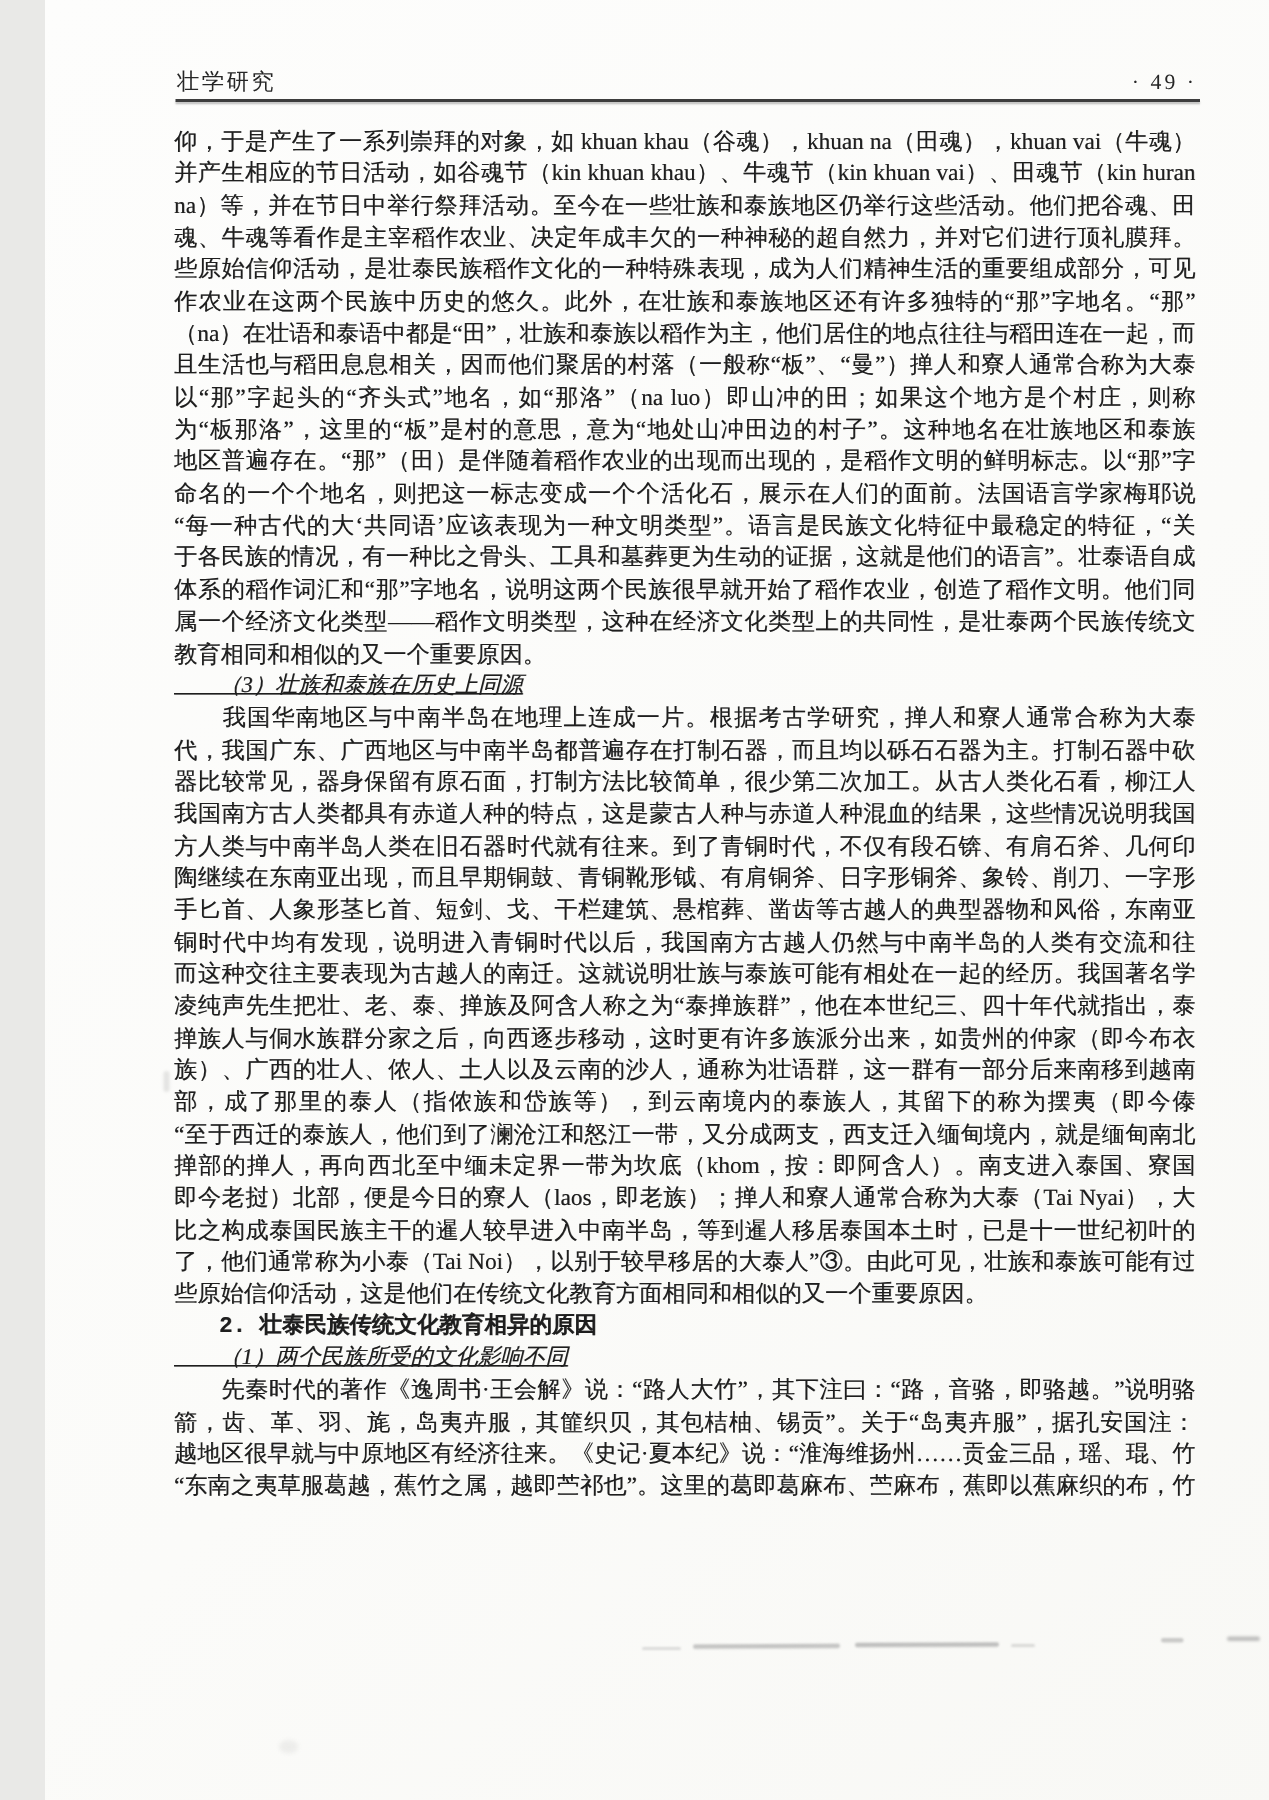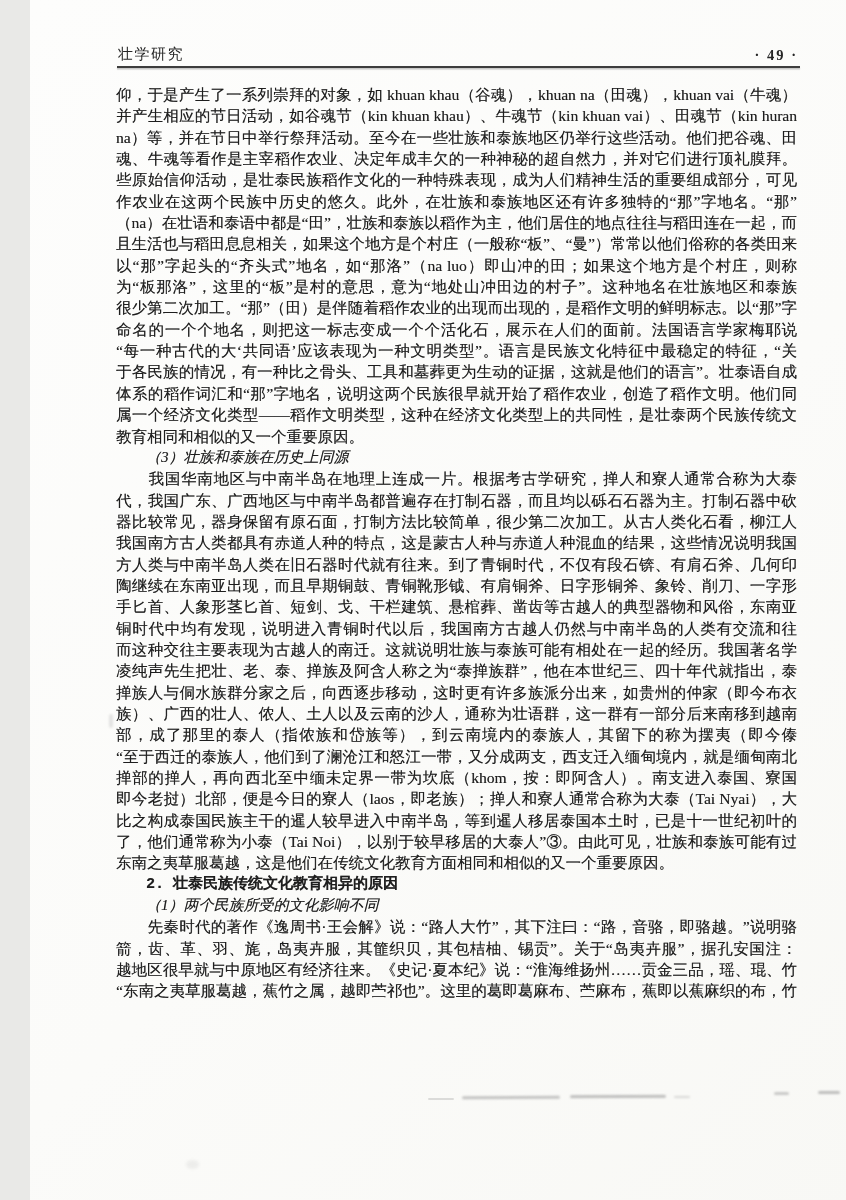--- a/index.html
+++ b/index.html
@@ -17,21 +17,21 @@
     margin-left:30px;
   }
   .header{
     position:absolute;
     left:88px;top:38px;width:680px;height:26px;
     display:flex;justify-content:space-between;align-items:flex-end;
     font-size:15px;
     letter-spacing:1.5px;
     color:#262626;
   }
-  .page-num{letter-spacing:2px;font-size:14.5px;font-weight:bold;}
+  .page-num{letter-spacing:2px;font-size:14.5px;}
   .rule{
     position:absolute;
     left:87px;top:66px;width:683px;height:2.4px;
     background:#3d3d3d;
     box-shadow:0 1.5px 1px rgba(90,90,90,.35);
   }
   .body-text{
     position:absolute;
     left:86px;top:84px;width:681px;
     font-size:15.5px;
@@ -48,20 +48,21 @@
     overflow:hidden;
   }
   .line.plain{
     text-align:right;
     text-align-last:left;
   }
   .line.kai{
     text-align:left;text-align-last:left;
     font-style:italic;
     font-size:15px;
+    text-decoration:underline;
   }
   .line.bold{
     text-align:left;text-align-last:left;
     font-weight:700;
     font-family:Liberation Mono, monospace;
     font-size:15px;
   }
   
   .artifact{position:absolute;background:#8f8f8f;border-radius:2px;}
   .a1{left:398px;top:1098px;width:26px;height:2px;opacity:.28;filter:blur(.7px);}
@@ -86,24 +87,24 @@
   <div class="rule"></div>
 
   <div class="body-text">
       <div class="line">仰，于是产生了一系列崇拜的对象，如 khuan khau（谷魂），khuan na（田魂），khuan vai（牛魂）等，</div>
       <div class="line">并产生相应的节日活动，如谷魂节（kin khuan khau）、牛魂节（kin khuan vai）、田魂节（kin huran</div>
       <div class="line">na）等，并在节日中举行祭拜活动。至今在一些壮族和泰族地区仍举行这些活动。他们把谷魂、田</div>
       <div class="line">魂、牛魂等看作是主宰稻作农业、决定年成丰欠的一种神秘的超自然力，并对它们进行顶礼膜拜。这</div>
       <div class="line">些原始信仰活动，是壮泰民族稻作文化的一种特殊表现，成为人们精神生活的重要组成部分，可见稻</div>
       <div class="line">作农业在这两个民族中历史的悠久。此外，在壮族和泰族地区还有许多独特的“那”字地名。“那”</div>
       <div class="line">（na）在壮语和泰语中都是“田”，壮族和泰族以稻作为主，他们居住的地点往往与稻田连在一起，而</div>
-      <div class="line">且生活也与稻田息息相关，如果这个地方是个村庄（一般称“板”、“曼”）常常以他们俗称的各类田来</div>
+      <div class="line">且生活也与稻田息息相关，因而他们聚居的村落（一般称“板”、“曼”）掸人和寮人通常合称为大泰</div>
       <div class="line">以“那”字起头的“齐头式”地名，如“那洛”（na luo）即山冲的田；如果这个地方是个村庄，则称</div>
       <div class="line">为“板那洛”，这里的“板”是村的意思，意为“地处山冲田边的村子”。这种地名在壮族地区和泰族</div>
-      <div class="line">很少第二次加工。“那”（田）是伴随着稻作农业的出现而出现的，是稻作文明的鲜明标志。以“那”字</div>
+      <div class="line">地区普遍存在。“那”（田）是伴随着稻作农业的出现而出现的，是稻作文明的鲜明标志。以“那”字</div>
       <div class="line">命名的一个个地名，则把这一标志变成一个个活化石，展示在人们的面前。法国语言学家梅耶说过：</div>
       <div class="line">“每一种古代的大‘共同语’应该表现为一种文明类型”。语言是民族文化特征中最稳定的特征，“关</div>
       <div class="line">于各民族的情况，有一种比之骨头、工具和墓葬更为生动的证据，这就是他们的语言”。壮泰语自成</div>
       <div class="line">体系的稻作词汇和“那”字地名，说明这两个民族很早就开始了稻作农业，创造了稻作文明。他们同</div>
       <div class="line">属一个经济文化类型——稻作文明类型，这种在经济文化类型上的共同性，是壮泰两个民族传统文化</div>
       <div class="line plain">教育相同和相似的又一个重要原因。</div>
       <div class="line kai">　　（3）壮族和泰族在历史上同源</div>
       <div class="line">　　我国华南地区与中南半岛在地理上连成一片。根据考古学研究，掸人和寮人通常合称为大泰</div>
       <div class="line">代，我国广东、广西地区与中南半岛都普遍存在打制石器，而且均以砾石石器为主。打制石器中砍砸</div>
       <div class="line">器比较常见，器身保留有原石面，打制方法比较简单，很少第二次加工。从古人类化石看，柳江人等</div>
@@ -115,21 +116,21 @@
       <div class="line">而这种交往主要表现为古越人的南迁。这就说明壮族与泰族可能有相处在一起的经历。我国著名学者</div>
       <div class="line">凌纯声先生把壮、老、泰、掸族及阿含人称之为“泰掸族群”，他在本世纪三、四十年代就指出，泰</div>
       <div class="line">掸族人与侗水族群分家之后，向西逐步移动，这时更有许多族派分出来，如贵州的仲家（即今布衣</div>
       <div class="line">族）、广西的壮人、侬人、土人以及云南的沙人，通称为壮语群，这一群有一部分后来南移到越南北</div>
       <div class="line">部，成了那里的泰人（指侬族和岱族等），到云南境内的泰族人，其留下的称为摆夷（即今傣族），</div>
       <div class="line">“至于西迁的泰族人，他们到了澜沧江和怒江一带，又分成两支，西支迁入缅甸境内，就是缅甸南北</div>
       <div class="line">掸部的掸人，再向西北至中缅未定界一带为坎底（khom，按：即阿含人）。南支进入泰国、寮国（按：</div>
       <div class="line">即今老挝）北部，便是今日的寮人（laos，即老族）；掸人和寮人通常合称为大泰（Tai Nyai），大泰人</div>
       <div class="line">比之构成泰国民族主干的暹人较早进入中南半岛，等到暹人移居泰国本土时，已是十一世纪初叶的事</div>
       <div class="line">了，他们通常称为小泰（Tai Noi），以别于较早移居的大泰人”③。由此可见，壮族和泰族可能有过相</div>
-      <div class="line plain">东南之夷草服葛越，这是他们在传统文化教育方面相同和相似的又一个重要原因。</div>
+      <div class="line plain">些原始信仰活动，这是他们在传统文化教育方面相同和相似的又一个重要原因。</div>
       <div class="line bold">　　2. 壮泰民族传统文化教育相异的原因</div>
       <div class="line kai">　　（1）两个民族所受的文化影响不同</div>
       <div class="line">　　先秦时代的著作《逸周书·王会解》说：“路人大竹”，其下注曰：“路，音骆，即骆越。”说明骆</div>
       <div class="line">箭，齿、革、羽、旄，岛夷卉服，其篚织贝，其包桔柚、锡贡”。关于“岛夷卉服”，据孔安国注：</div>
       <div class="line">越地区很早就与中原地区有经济往来。《史记·夏本纪》说：“淮海维扬州……贡金三品，瑶、琨、竹</div>
       <div class="line">“东南之夷草服葛越，蕉竹之属，越即苎祁也”。这里的葛即葛麻布、苎麻布，蕉即以蕉麻织的布，竹</div>
     </div>
 
   <div class="artifact a1"></div>
   <div class="artifact a2"></div>

